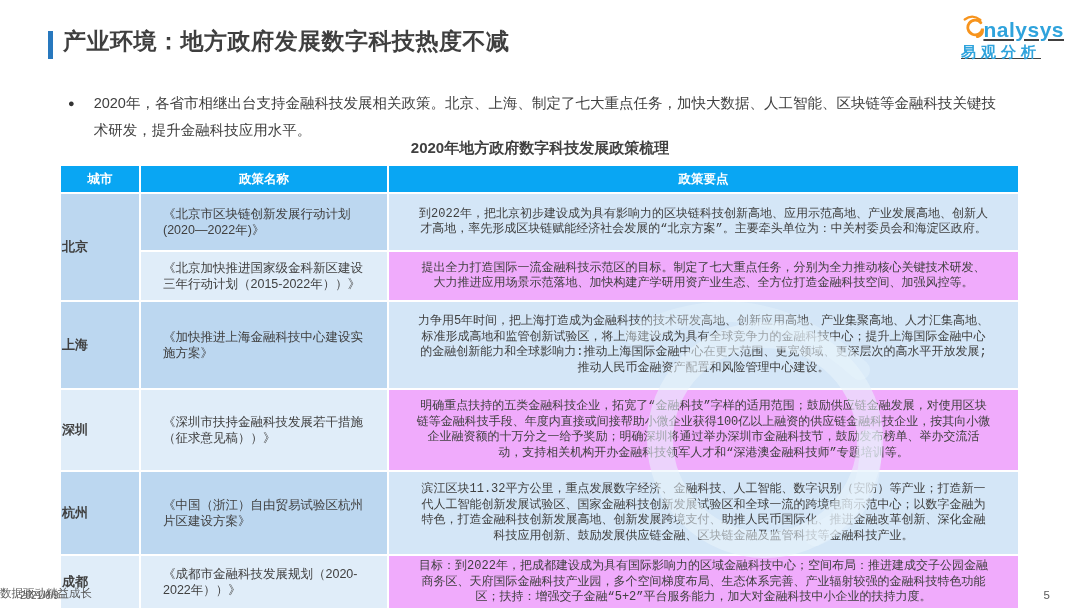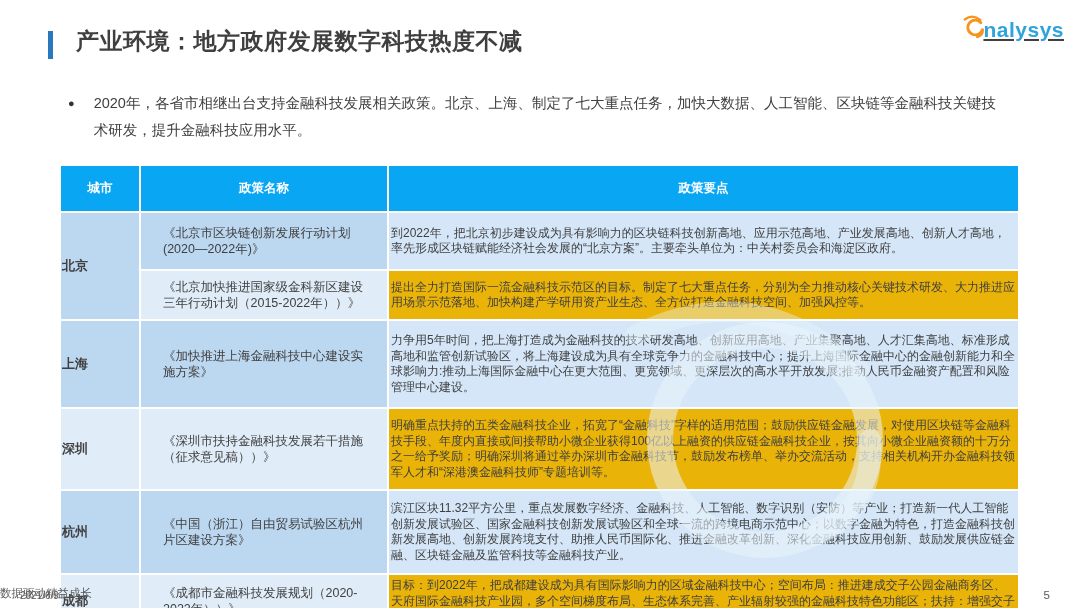--- a/index.html
+++ b/index.html
@@ -6,21 +6,21 @@
   .slide {
     position:relative; width:1080px; height:608px; margin:0 auto;
     background:#ffffff; overflow:hidden;
     font-family:"Liberation Sans","DejaVu Sans",sans-serif;
     color:#404040;
   }
 
   
   .accent-bar { position:absolute; left:48px; top:31px; width:5px; height:28px; background:#2878BE; }
   .page-title {
-    position:absolute; left:76px; top:26px;
+    position:absolute; left:63px; top:26px;
     font-size:23px; font-weight:bold; color:#3F3F3F; letter-spacing:0.5px;
   }
   .logo { position:absolute; top:13px; right:16px; width:152px; text-align:center;text-decoration:underline; }
   .logo-line1 { display:flex; justify-content:flex-end; align-items:flex-end; }
   .logo-brand { color:#2FA3DC; font-size:21px; font-weight:bold; letter-spacing:0.5px; line-height:24px; }
   .logo-swirl { margin-right:-2px; margin-bottom:0px; }
   .logo-cn { color:#2FA3DC; font-size:15px; font-weight:bold; letter-spacing:5px; margin-top:1px; padding-left:26px; }
 
   
   .bullet-row { position:absolute; left:68px; top:90px; width:944px; display:flex; }
@@ -31,31 +31,31 @@
   .table-title {
     position:absolute; left:0; top:139px; width:100%;
     text-align:center; font-size:15px; font-weight:bold; color:#404040;
   }
   table.policy-table {
     position:absolute; left:59px; top:164px; width:961px;
     border-collapse:separate; border-spacing:2px; table-layout:fixed;
   }
   .policy-table th {
     background:#09A6F3; color:#ffffff; font-size:12.5px; font-weight:bold;
-    height:45px; text-align:center; padding:0 4px;
+    height:26px; text-align:center; padding:0 4px;
   }
   .policy-table td { vertical-align:middle; font-size:12px; color:#404040; }
   td.city  { font-weight:bold; font-size:13px; }
   td.name  { padding:3px 22px; line-height:16.5px; font-size:12.5px; }
-  td.points{ padding:3px 2px;  line-height:15.5px; text-align:left; }
+  td.points{ padding:3px 27px;  line-height:15.5px; text-align:center;font-family:Liberation Mono, monospace; }
 
   tr.odd  td.city, tr.odd  td.name { background:#BCD7F0; }
   tr.odd  td.points                { background:#D4E6F7; }
   tr.even td.city, tr.even td.name { background:#E0EDF9; }
-  tr.even td.points                { background:#eab308; }
+  tr.even td.points                { background:#f0abfc; }
 
   tr.h-r1 td { height:50px; }
   tr.h-r2 td { height:42px; }
   tr.h-r3 td { height:80px; }
   tr.h-r4 td { height:74px; }
   tr.h-r5 td { height:76px; }
   tr.h-r6 td { height:46px; }
 
   
   .watermark { position:absolute; left:540px; top:290px; pointer-events:none; }
@@ -76,27 +76,29 @@
   <div class="logo">
     <div class="logo-line1">
       <span class="logo-swirl">
         <svg width="24" height="25" viewBox="0 0 26 27">
           <path d="M21.5 10.5 a8 8 0 1 0 1.8 6.5 c0.6 4.5 -1.5 7.5 -5.5 8.7" fill="none" stroke="#F7941D" stroke-width="3" stroke-linecap="round"></path>
           <path d="M4 7 q8.5 -6.5 17 0.5" fill="none" stroke="#F7941D" stroke-width="2.4" stroke-linecap="round"></path>
         </svg>
       </span>
       <span class="logo-brand">nalysys</span>
     </div>
+    <div class="logo-cn">易观分析</div>
   </div>
 
   <div class="bullet-row">
     <span class="bullet-dot">●</span>
     <span class="bullet-text">2020年，各省市相继出台支持金融科技发展相关政策。北京、上海、制定了七大重点任务，加快大数据、人工智能、区块链等金融科技关键技术研发，提升金融科技应用水平。</span>
   </div>
 
+  <div class="table-title">2020年地方政府数字科技发展政策梳理</div>
 
   <table class="policy-table">
     <colgroup>
         <col style="width:78px">
         <col style="width:246px">
         <col style="width:629px">
       </colgroup>
     <thead>
       <tr>
         <th>城市</th>

